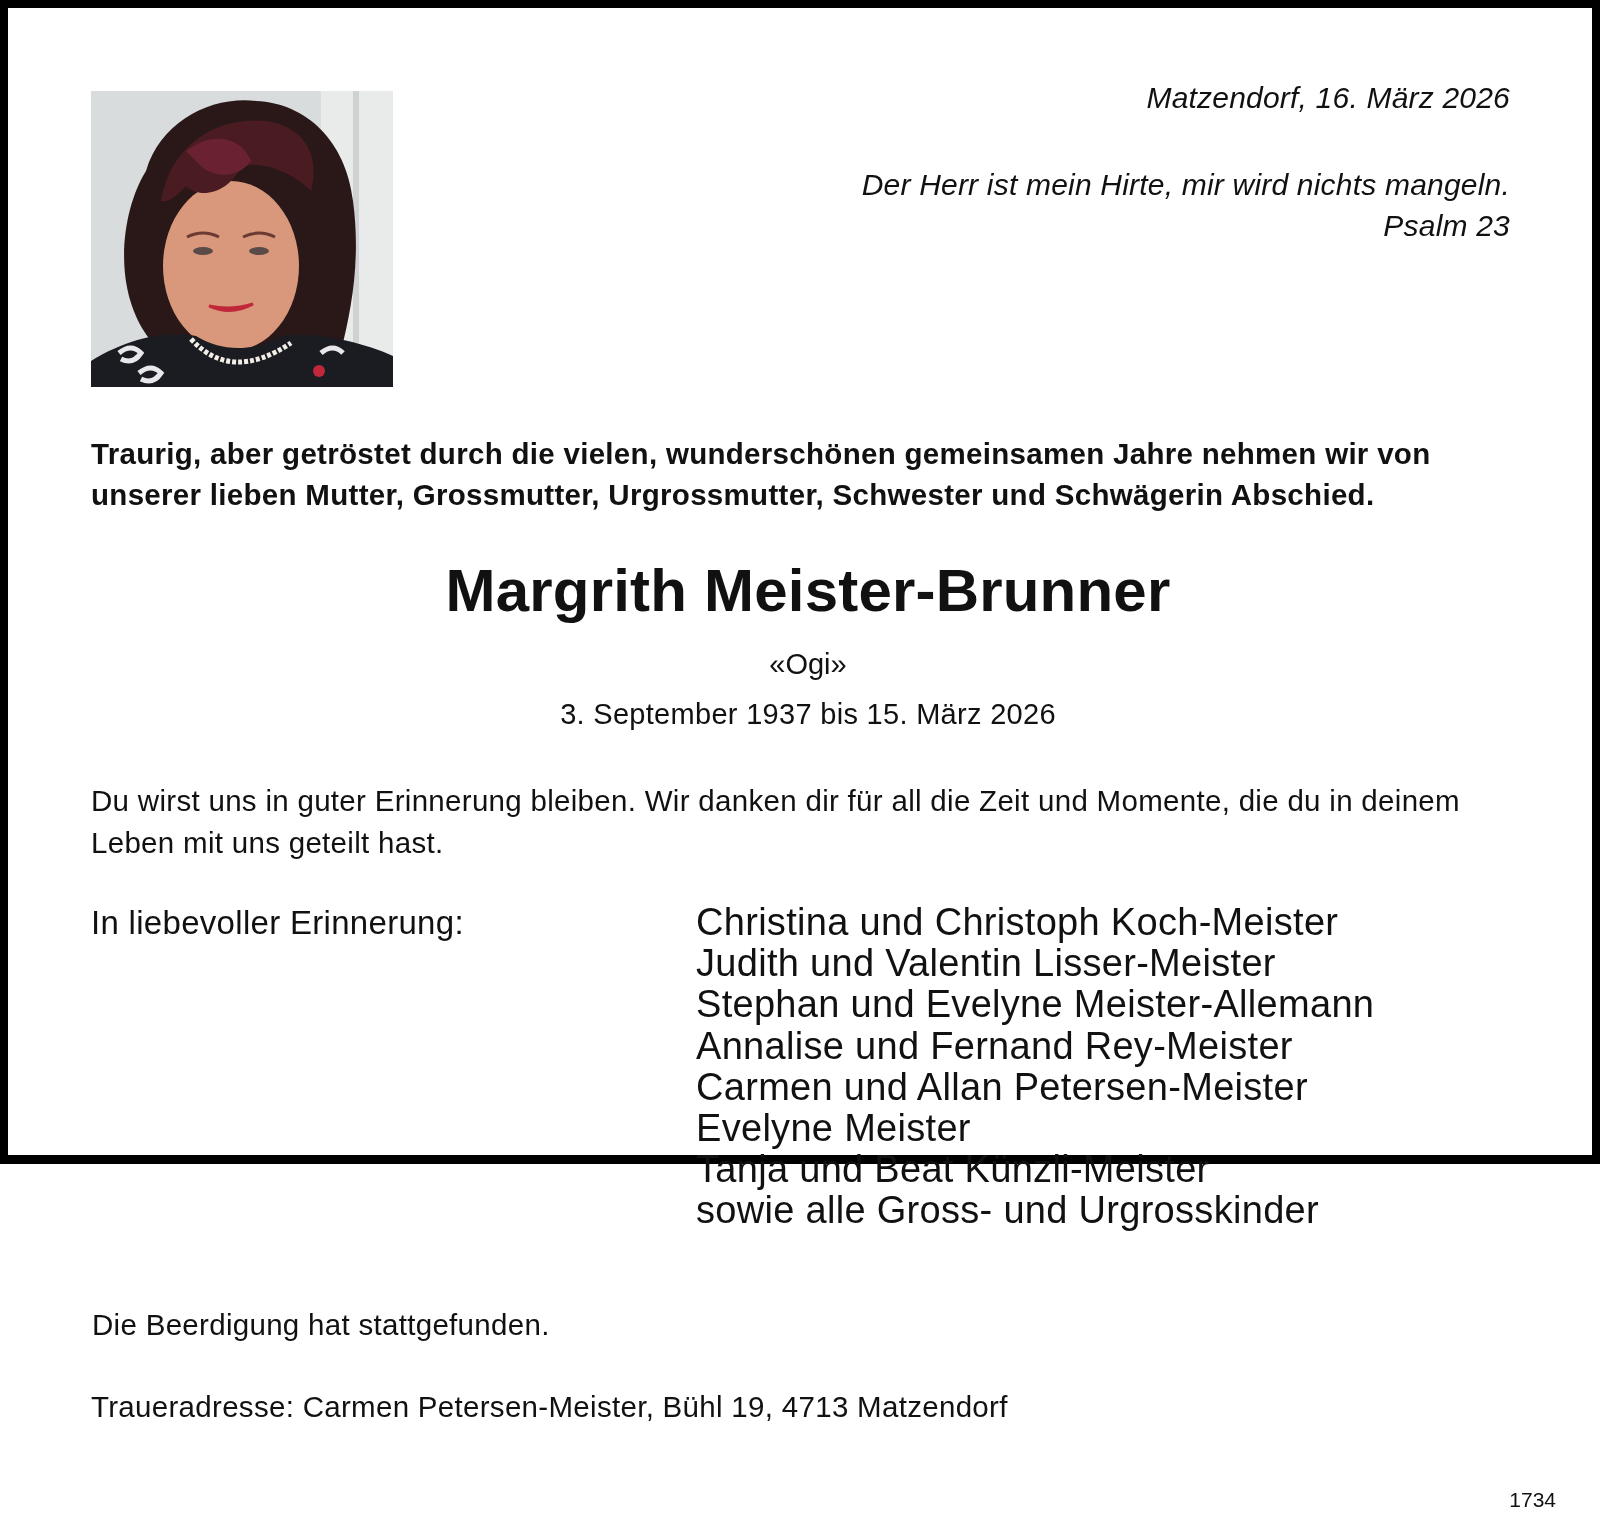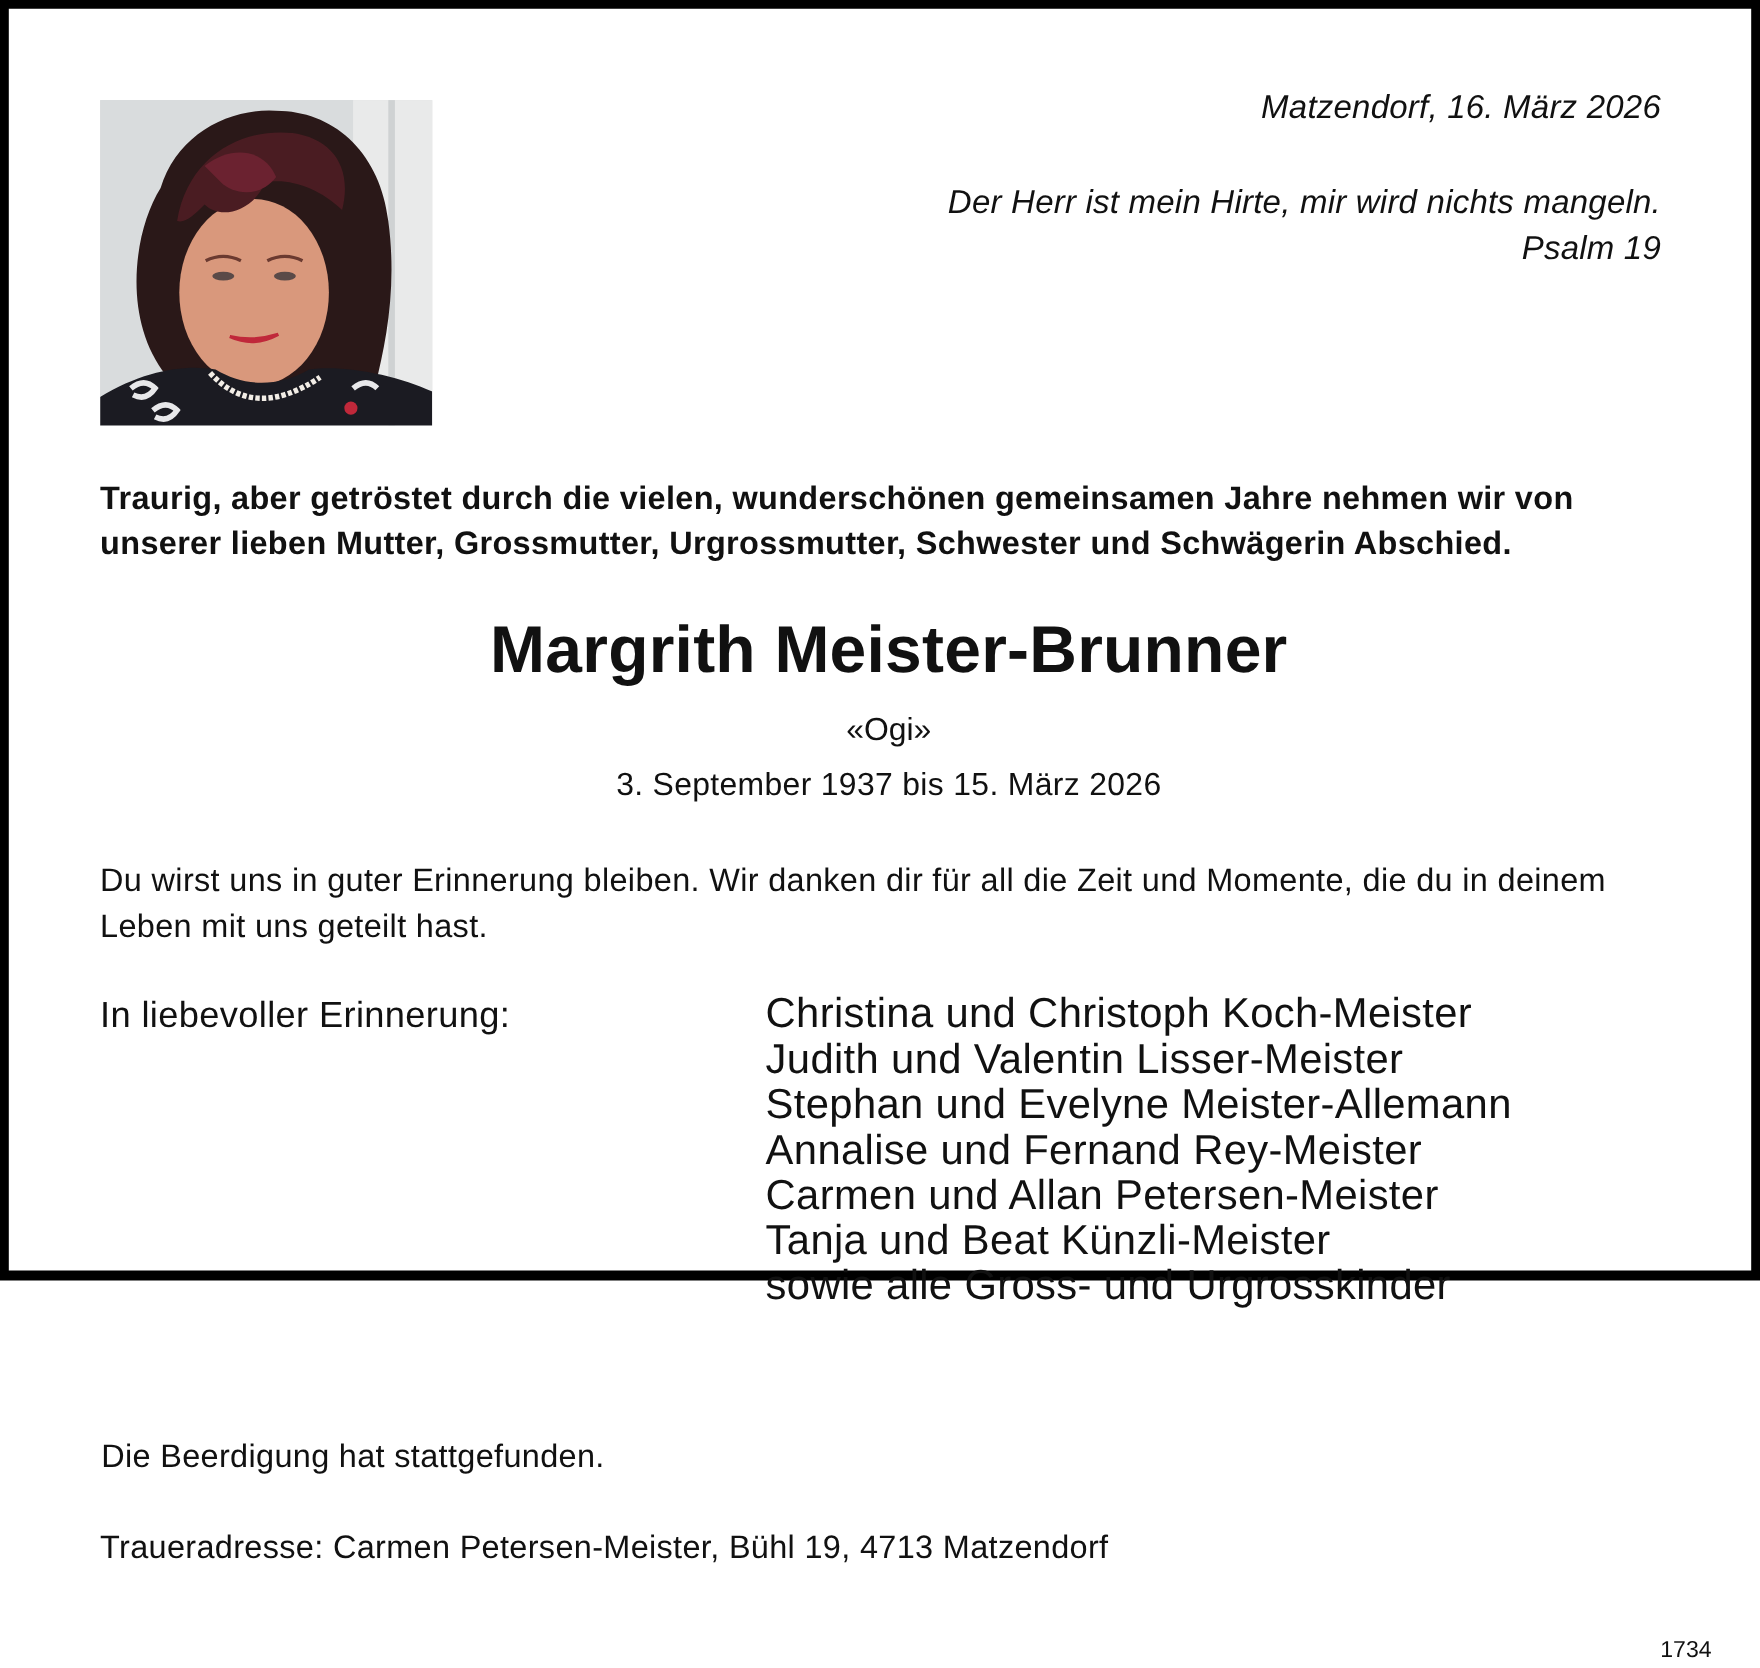--- a/index.html
+++ b/index.html
@@ -175,38 +175,39 @@
       <circle cx="228" cy="280" r="6" fill="#c0283a"></circle>
 
       <path d="M100,248 Q140,292 200,252" stroke="#f2ede6" stroke-width="5" fill="none" stroke-dasharray="4 2"></path>
     </svg>
   </div>
 
   <div class="place-date">Matzendorf, 16. März 2026</div>
 
   <div class="quote">
     <div>Der Herr ist mein Hirte, mir wird nichts mangeln.</div>
-    <div>Psalm 19</div>
+    <div>Psalm 23</div>
   </div>
 
   <div class="intro">Traurig, aber getröstet durch die vielen, wunderschönen gemeinsamen Jahre nehmen wir von unserer lieben Mutter, Grossmutter, Urgrossmutter, Schwester und Schwägerin Abschied.</div>
 
   <div class="name">Margrith Meister-Brunner</div>
   <div class="nickname">«Ogi»</div>
   <div class="dates">3. September 1937 bis 15. März 2026</div>
 
   <div class="memory">Du wirst uns in guter Erinnerung bleiben. Wir danken dir für all die Zeit und Momente, die du in deinem Leben mit uns geteilt hast.</div>
 
   <div class="mourners-label">In liebevoller Erinnerung:</div>
   <ul class="mourners-list">
     <li>Christina und Christoph Koch-Meister</li>
     <li>Judith und Valentin Lisser-Meister</li>
     <li>Stephan und Evelyne Meister-Allemann</li>
     <li>Annalise und Fernand Rey-Meister</li>
     <li>Carmen und Allan Petersen-Meister</li>
+    <li>Evelyne Meister</li>
     <li>Tanja und Beat Künzli-Meister</li>
     <li>sowie alle Gross- und Urgrosskinder</li>
   </ul>
 
   <div class="funeral">Die Beerdigung hat stattgefunden.</div>
   <div class="address">Traueradresse: Carmen Petersen-Meister, Bühl 19, 4713 Matzendorf</div>
 
   <div class="ad-number">1734</div>
 </div>
 

